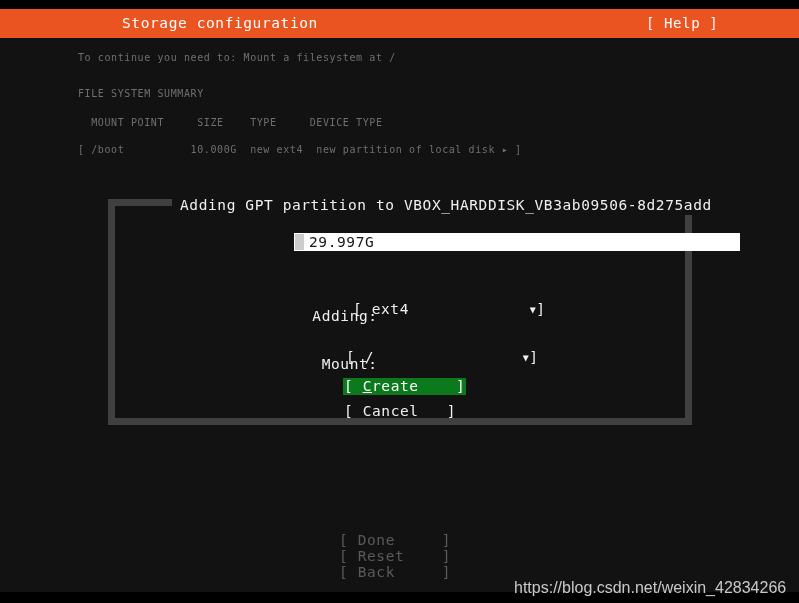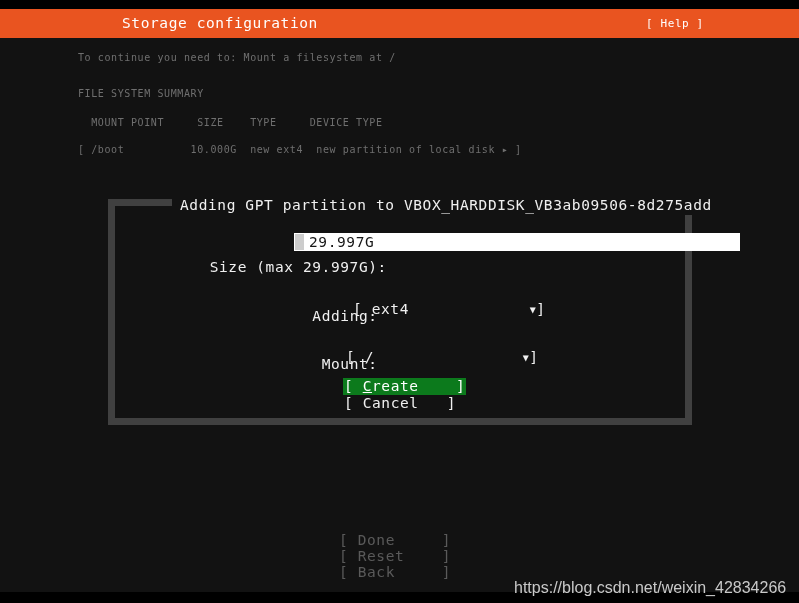--- a/index.html
+++ b/index.html
@@ -46,21 +46,21 @@
     line-height: 19px;
     letter-spacing: 0.6px;
     color: #ffffff;
     white-space: pre;
     margin-left: 44px;
   }
   .header-help {
     position: absolute;
     left: 646px;
     top: 5px;
-    font-size: 11px;
+    font-size: 14px;
     line-height: 19px;
     letter-spacing: 0.6px;
     color: #ffffff;
     white-space: pre;
     cursor: pointer;
   }
   
   .dim-line {
     position: absolute;
     color: #6f6f6f;
@@ -192,21 +192,21 @@
     padding: 0 1px;
   }
   .btn-create .acc {
     text-decoration: underline;
   }
   .btn-cancel {
     left: 343px;
     top: 386px;
     color: #f0f0f0;
     background: transparent;
-    padding: 0 1px;
+    padding: 8px 1px;
   }
 
   
   .nav-btn {
     position: absolute;
     left: 339px;
     white-space: pre;
     font-size: 14.5px;
     line-height: 16px;
     letter-spacing: 0.6px;
@@ -244,23 +244,20 @@
 
     <div class="dim-line summary-heading">FILE SYSTEM SUMMARY</div>
 
     <div class="dim-line summary-head-row">  MOUNT POINT     SIZE    TYPE     DEVICE TYPE</div>
 
     <div class="dim-line summary-data-row clickable">[ /boot          10.000G  new ext4  new partition of local disk ▸ ]</div>
 
     <div class="dialog">
       <div class="dialog-title">Adding GPT partition to VBOX_HARDDISK_VB3ab09506-8d275add</div>
 
-      <div class="field-row row-size">
-        <span class="field-label label-size">Size (max 29.997G):</span>
-      </div>
 
       <div class="field-row row-format">
         <span class="field-label label-format">Adding:</span>
       </div>
 
       <div class="field-row row-mount">
         <span class="field-label label-mount">Mount:</span>
       </div>
     </div>
 

